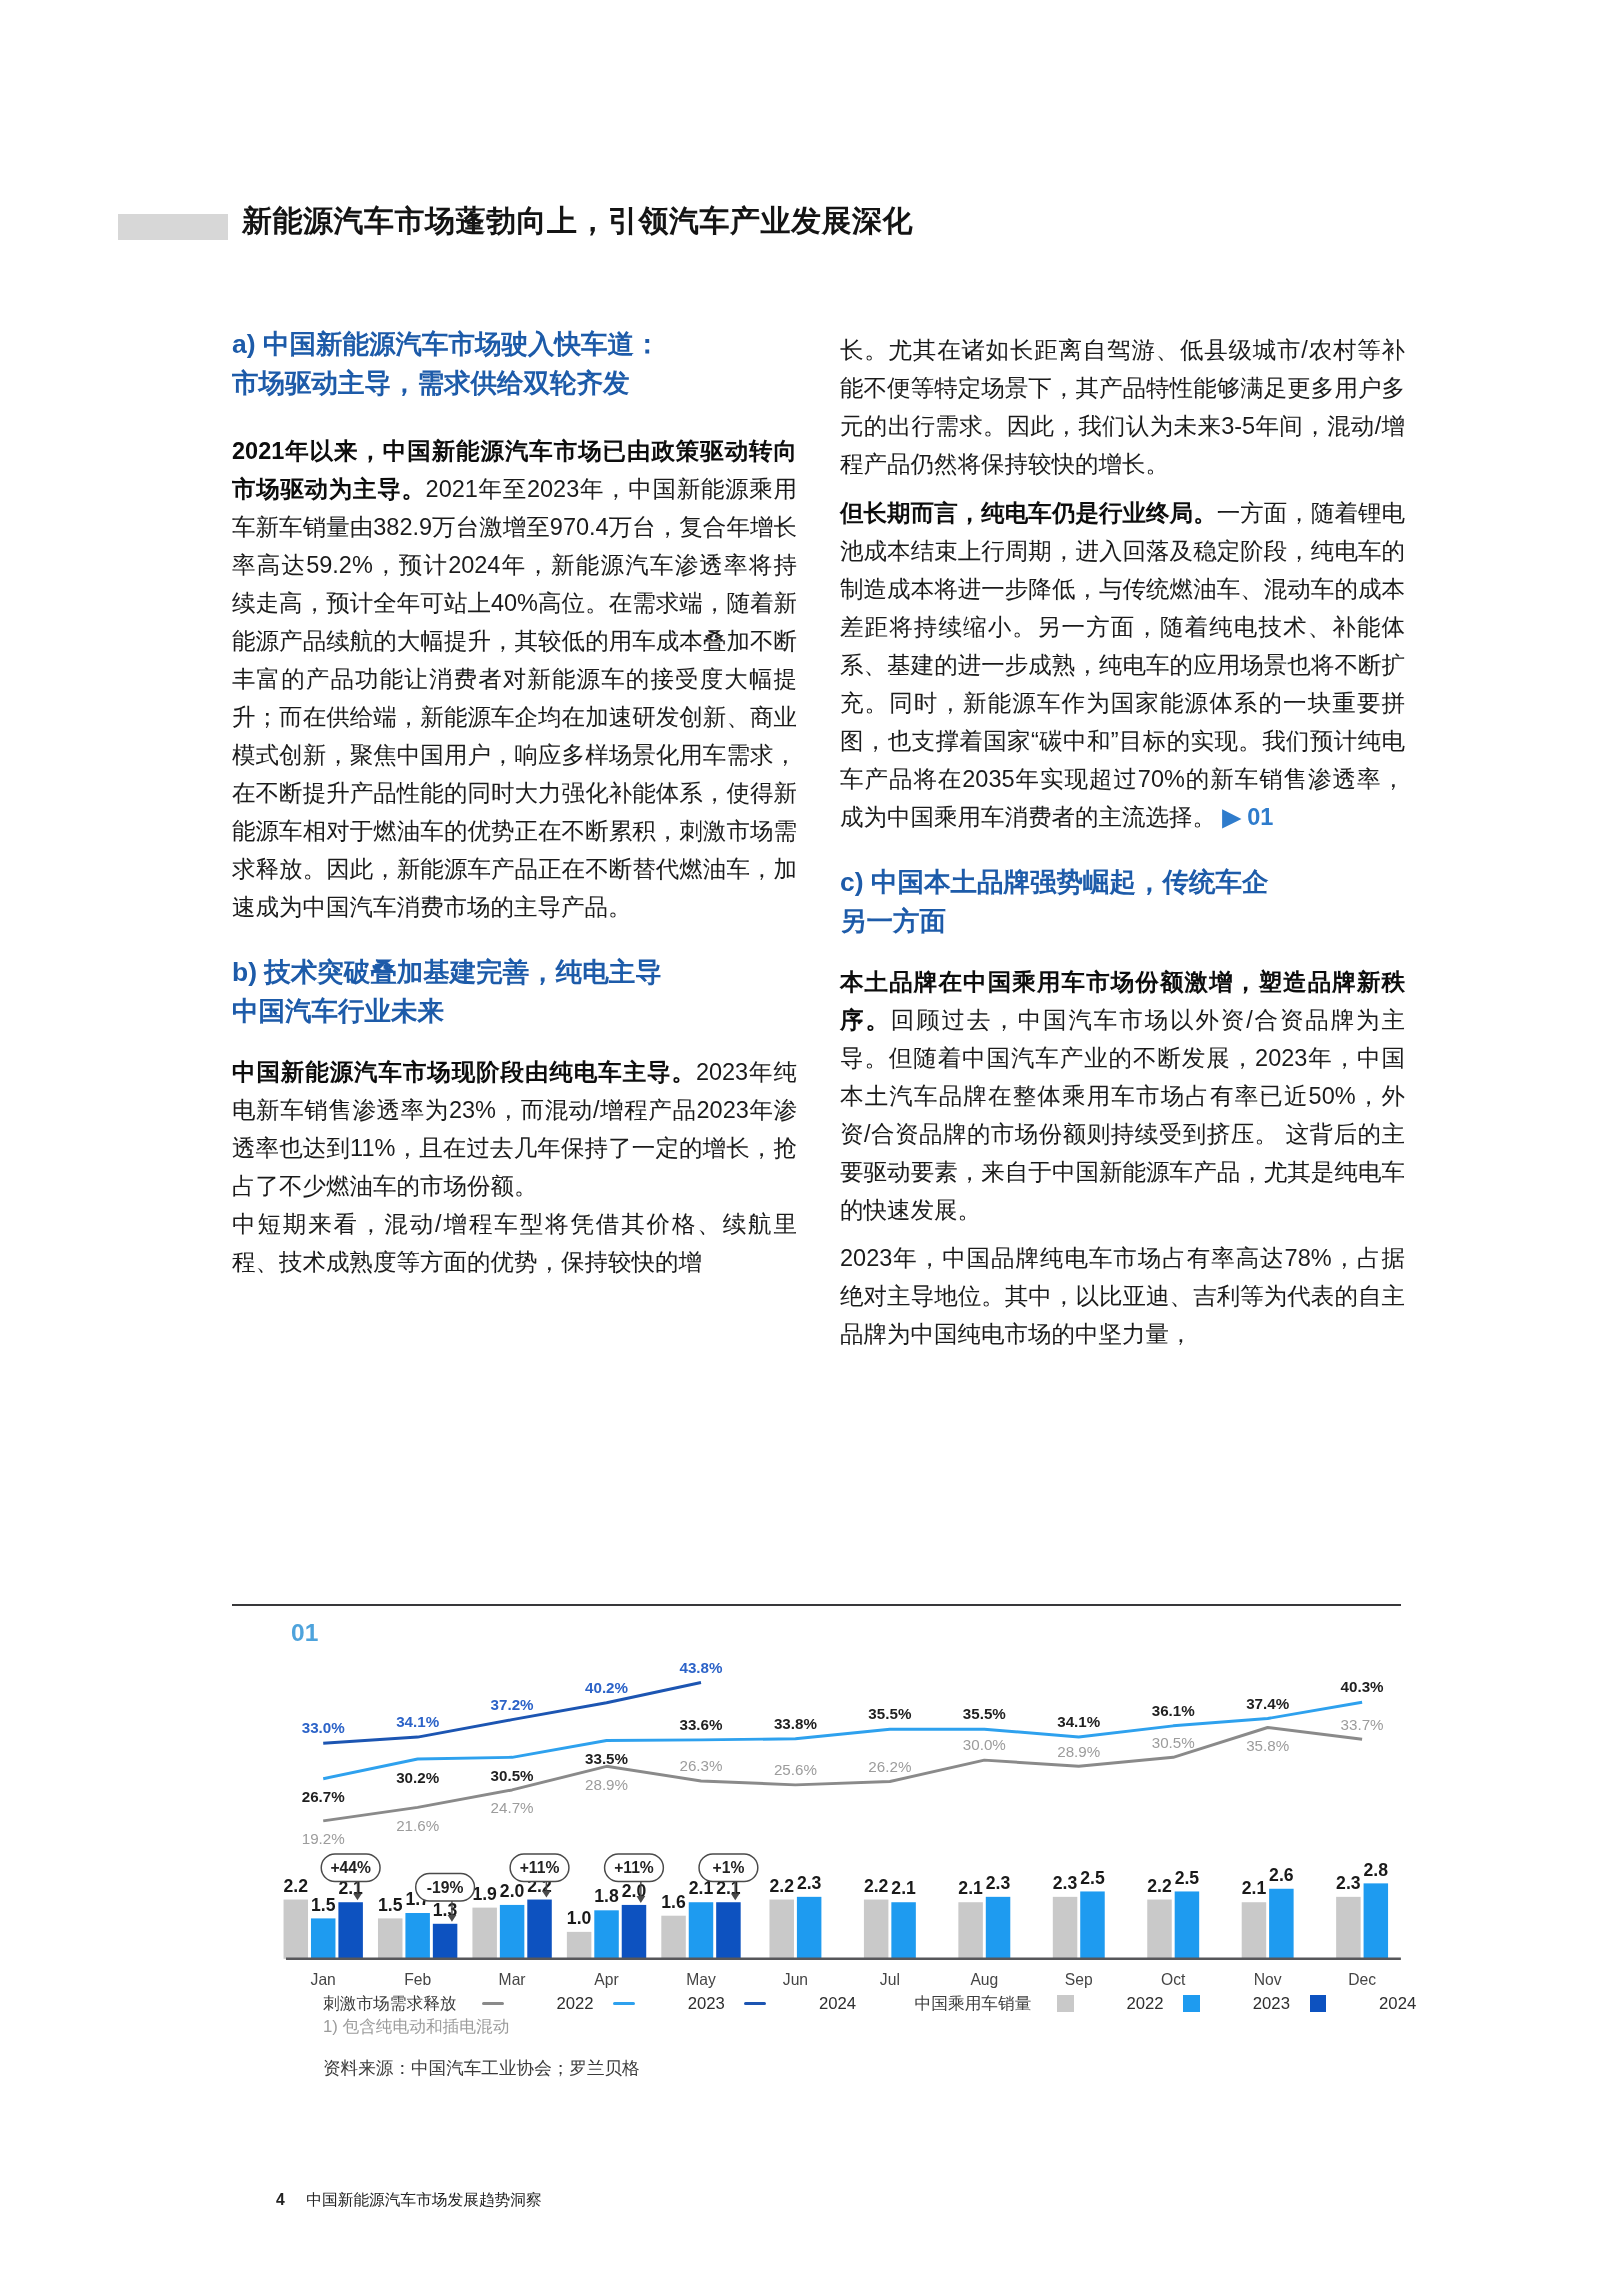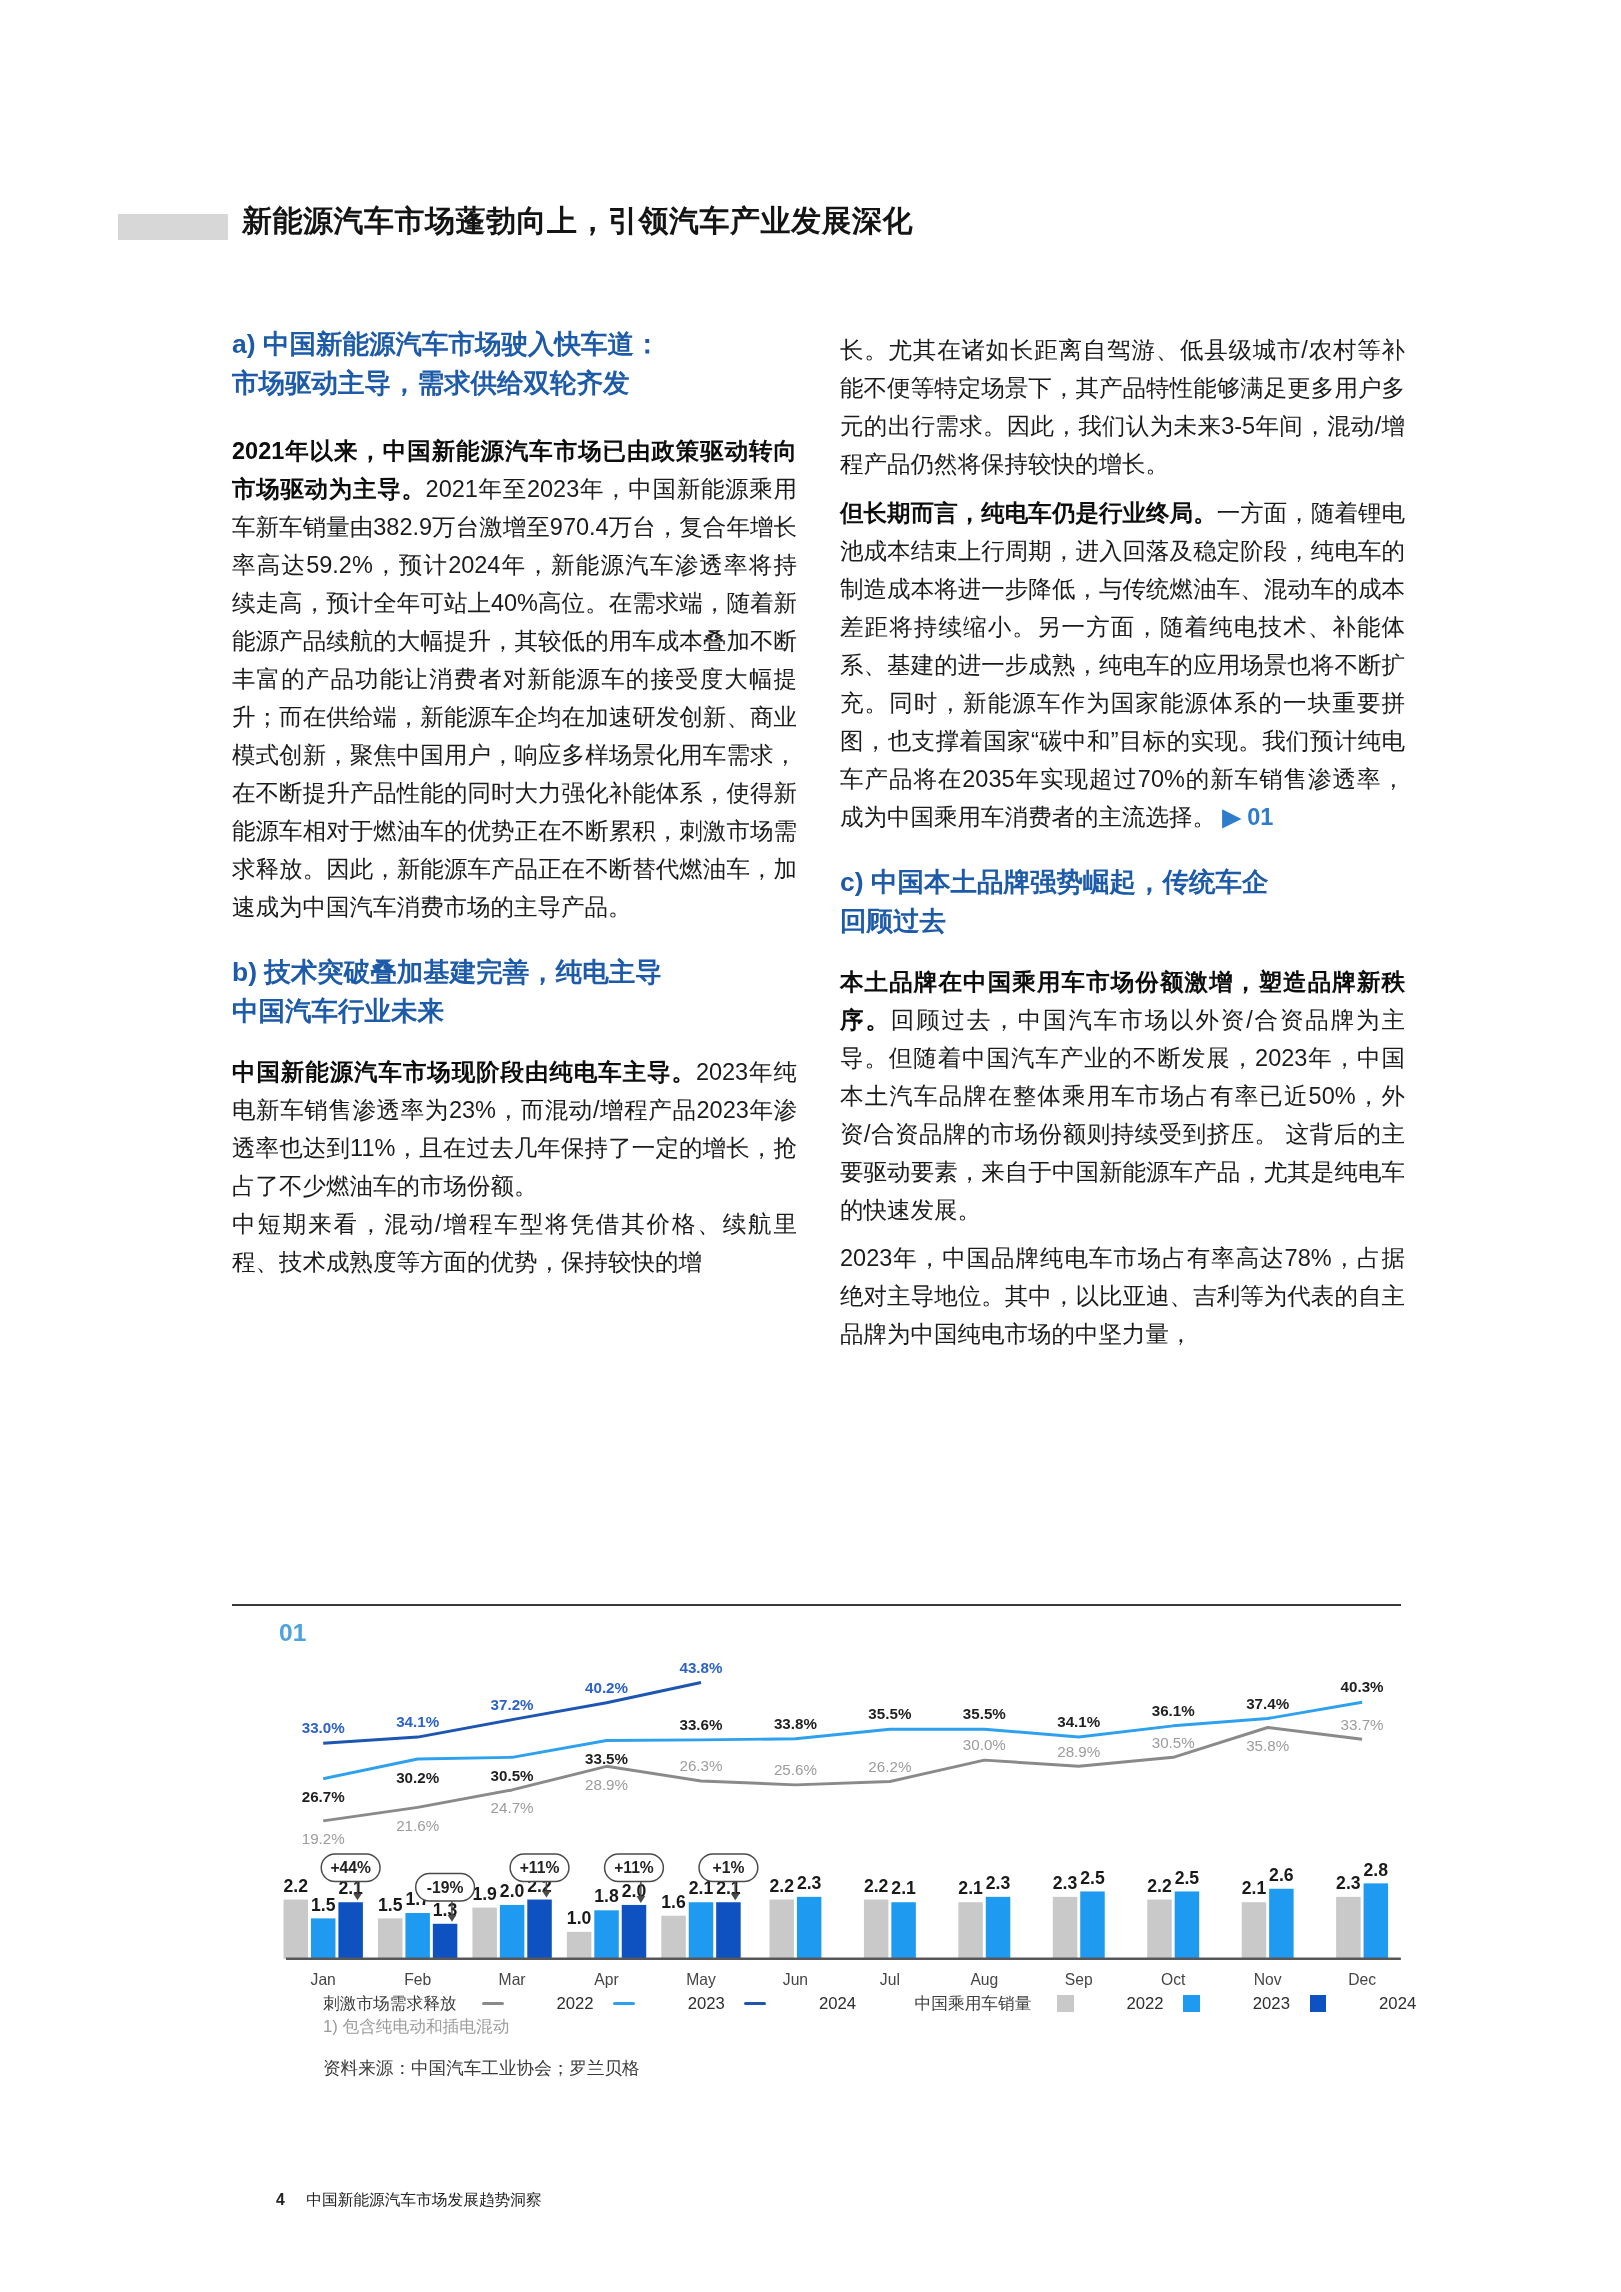--- a/index.html
+++ b/index.html
@@ -13,21 +13,21 @@
   .col-left{left:232px;}
   .col-right{left:840px;padding-top:5.9px;}
   .sec-head{font-size:26.5px;line-height:39px;font-weight:700;color:#1d5ba9;text-align:left;margin:0 0 29px 0;}
   .sec-head.mid{margin:27.4px 0 21.6px 0;}
   .col p{margin:0 0 10.8px 0;}
   .col p.nogap{margin:0;}
   .lead{font-weight:700;color:#0d0d0d;}
   .ref{color:#2f7ccc;font-weight:700;}
   
   .chart-rule{position:absolute;left:232px;top:1604px;width:1169px;height:2px;background:#38383a;}
-  .chart-head{position:absolute;left:220px;top:1619px;width:1169px;padding-left:59px;box-sizing:border-box;
+  .chart-head{position:absolute;left:232px;top:1619px;width:1169px;padding-left:59px;box-sizing:border-box;
               display:flex;align-items:baseline;}
   .fig-num{font-size:24.5px;font-weight:700;color:#4ea3dc;}
   .fig-title{font-size:24.5px;font-weight:700;color:#111;margin-left:35px;letter-spacing:0.3px;}
   .chart-svg{position:absolute;left:232px;top:1660px;}
   
   .legend{position:absolute;left:323px;top:1992px;display:flex;align-items:center;font-size:16.7px;color:#2f2f2f;}
   .lg-label{color:#3c3c3c;margin-right:25.5px;}
   .lg-label2{margin-left:39px;}
   .lg-item{display:flex;align-items:center;margin-right:19.6px;gap:46px;}
   .sw-line{display:inline-block;width:21.6px;height:3.9px;border-radius:2px;margin-right:6.9px;}
@@ -60,21 +60,21 @@
     <p class="nogap"><span class="lead">中国新能源汽车市场现阶段由纯电车主导。</span><span>2023年纯电新车销售渗透率为23%，而混动/增程产品2023年渗透率也达到11%，且在过去几年保持了一定的增长，抢占了不少燃油车的市场份额。</span></p>
     <p class="nogap">中短期来看，混动/增程车型将凭借其价格、续航里程、技术成熟度等方面的优势，保持较快的增</p>
   </div>
 
   <div class="col col-right">
     <p>长。尤其在诸如长距离自驾游、低县级城市/农村等补能不便等特定场景下，其产品特性能够满足更多用户多元的出行需求。因此，我们认为未来3-5年间，混动/增程产品仍然将保持较快的增长。</p>
     <p><span class="lead">但长期而言，纯电车仍是行业终局。</span><span>一方面，随着锂电池成本结束上行周期，进入回落及稳定阶段，纯电车的制造成本将进一步降低，与传统燃油车、混动车的成本差距将持续缩小。另一方面，随着纯电技术、补能体系、基建的进一步成熟，纯电车的应用场景也将不断扩充。同时，新能源车作为国家能源体系的一块重要拼图，也支撑着国家“碳中和”目标的实现。我们预计纯电车产品将在2035年实现超过70%的新车销售渗透率，成为中国乘用车消费者的主流选择。</span> <span class="ref">▶ 01</span></p>
 
     <div class="sec-head mid">
       <span>c) 中国本土品牌强势崛起，传统车企</span><br>
-      <span>回顾过去</span>
+      <span>另一方面</span>
     </div>
     <p><span class="lead">本土品牌在中国乘用车市场份额激增，塑造品牌新秩序。</span><span>回顾过去，中国汽车市场以外资/合资品牌为主导。但随着中国汽车产业的不断发展，2023年，中国本土汽车品牌在整体乘用车市场占有率已近50%，外资/合资品牌的市场份额则持续受到挤压。 这背后的主要驱动要素，来自于中国新能源车产品，尤其是纯电车的快速发展。</span></p>
     <p>2023年，中国品牌纯电车市场占有率高达78%，占据绝对主导地位。其中，以比亚迪、吉利等为代表的自主品牌为中国纯电市场的中坚力量，</p>
   </div>
 
   <div class="chart-rule"></div>
   <div class="chart-head">
     <span class="fig-num">01</span>
   </div>
 

